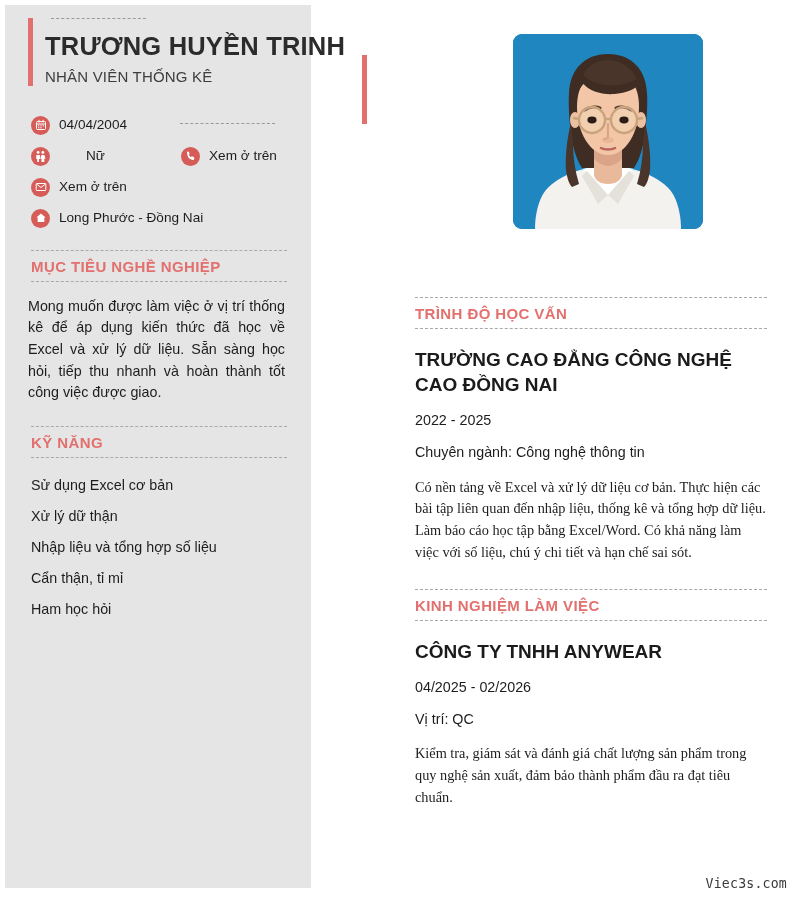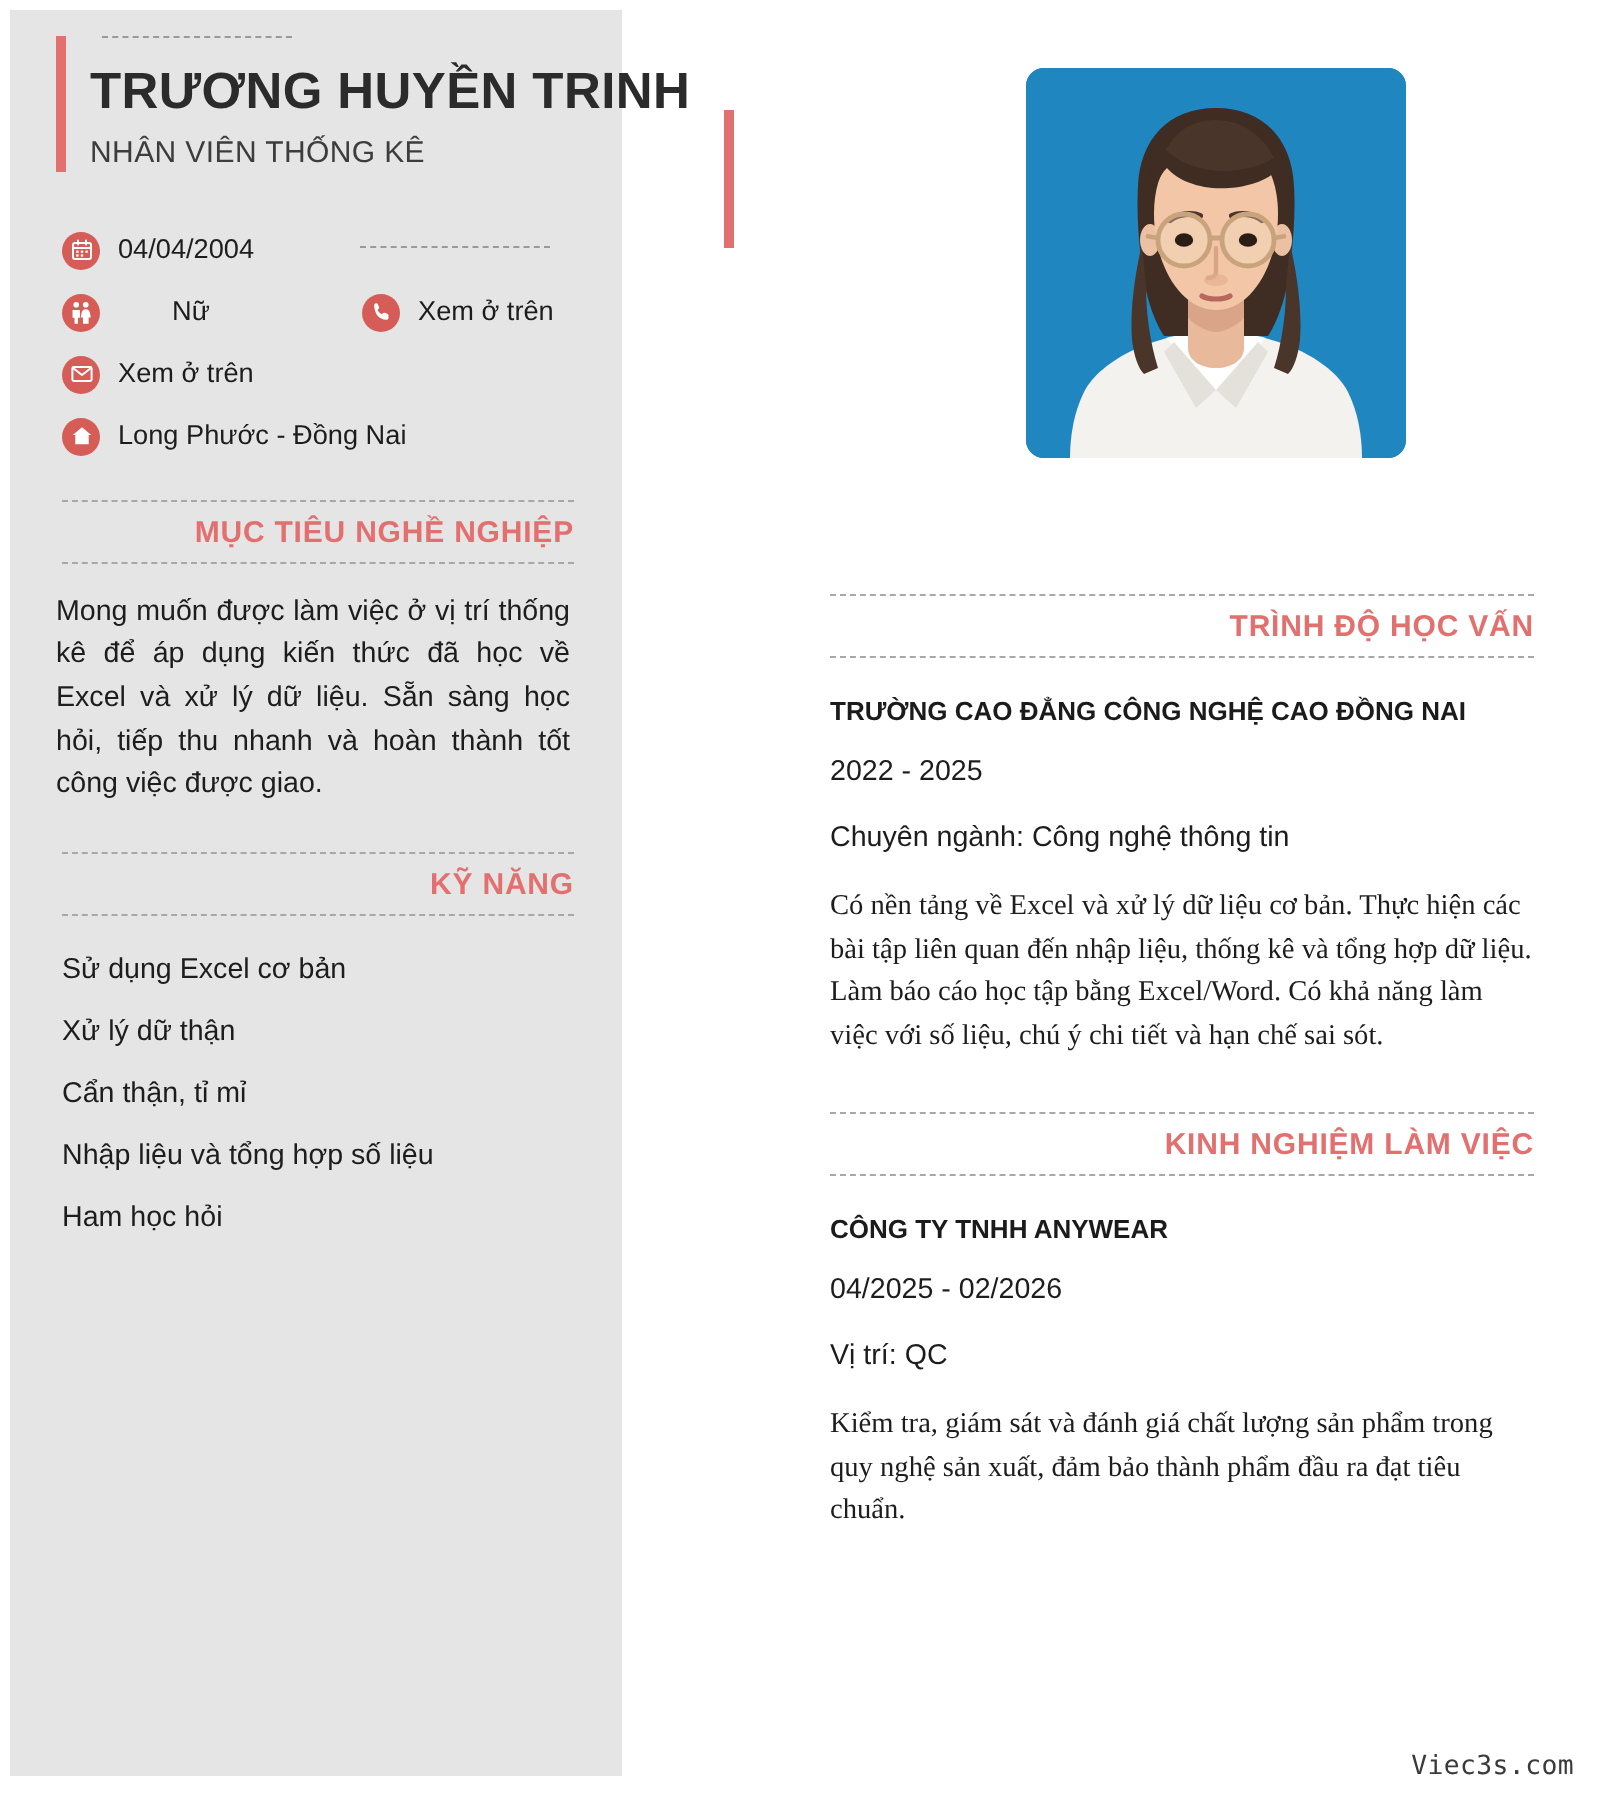--- a/index.html
+++ b/index.html
@@ -123,21 +123,20 @@
     justify-content: center;
   }
   .ico svg { display: block; }
 
   
   .section-head {
     margin-top: 22px;
     border-top: 1px dashed #a8a8a8;
     border-bottom: 1px dashed #a8a8a8;
     padding: 7px 0 6px 0;
-    text-align: right;
   }
   .section-head h2 {
     margin: 0;
     font-size: 15px;
     font-weight: 700;
     letter-spacing: 0.4px;
     color: #e2706e;
   }
   .sidebar .section-head { margin-left: 6px; margin-right: 4px; }
 
@@ -193,21 +192,21 @@
     left: 0;
     top: 297px;
     width: 352px;
   }
   .main .section-head { margin-top: 0; }
   .main .section-head.spaced { margin-top: 26px; }
 
   .entry { padding-top: 18px; }
   .entry-title {
     margin: 0;
-    font-size: 13px;
+    font-size: 19px;
     font-weight: 700;
     line-height: 1.34;
     color: #1b1b1b;
   }
   .entry-meta {
     margin: 13px 0 0 0;
     font-size: 14.3px;
     color: #1d1d1d;
     line-height: 1.35;
   }
@@ -317,22 +316,22 @@
       <h2>MỤC TIÊU NGHỀ NGHIỆP</h2>
     </div>
     <p class="objective-text">Mong muốn được làm việc ở vị trí thống kê để áp dụng kiến thức đã học về Excel và xử lý dữ liệu. Sẵn sàng học hỏi, tiếp thu nhanh và hoàn thành tốt công việc được giao.</p>
 
     <div class="section-head">
       <h2>KỸ NĂNG</h2>
     </div>
     <ul class="skill-list">
       <li>Sử dụng Excel cơ bản</li>
       <li>Xử lý dữ thận</li>
+      <li>Nhập liệu và tổng hợp số liệu</li>
       <li>Cẩn thận, tỉ mỉ</li>
-      <li>Nhập liệu và tổng hợp số liệu</li>
       <li>Ham học hỏi</li>
     </ul>
 
   </aside>
 
   <main class="main">
 
     <div class="photo-wrap">
       <div class="photo">
         <svg viewBox="0 0 190 195" preserveAspectRatio="xMidYMid slice" aria-hidden="true">

